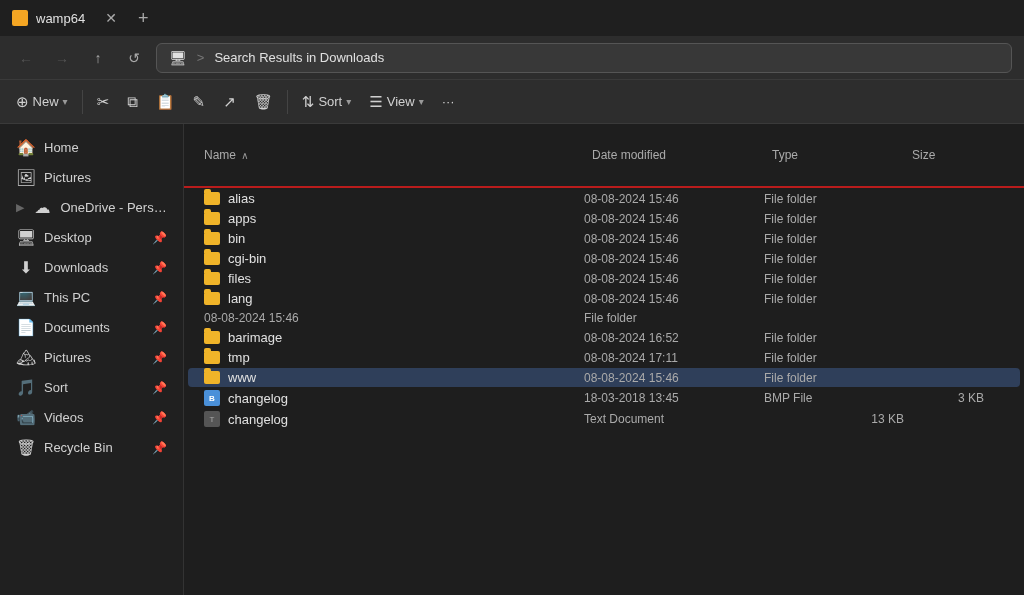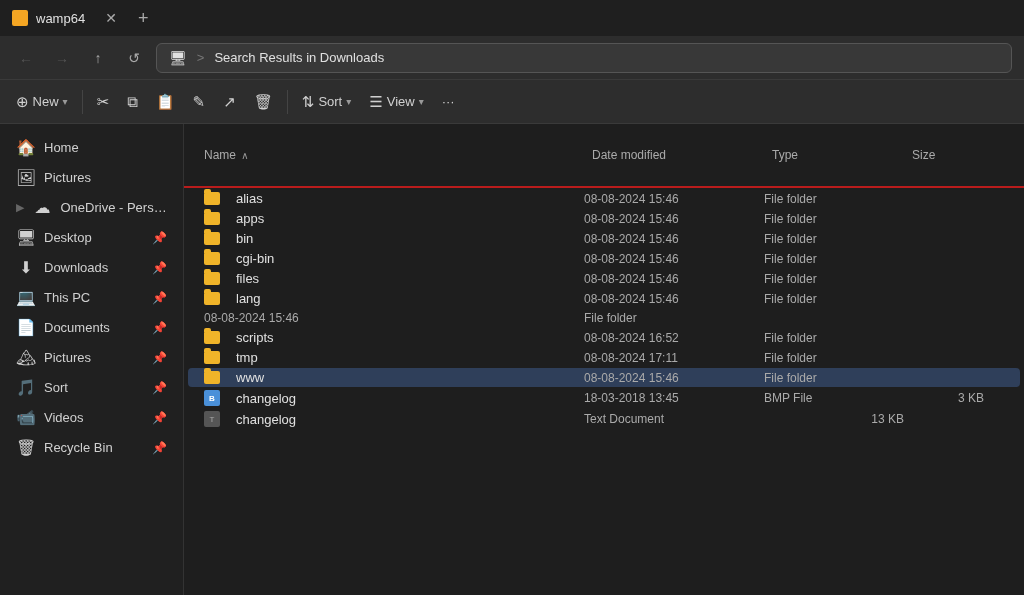--- a/index.html
+++ b/index.html
@@ -189,21 +189,21 @@
       padding: 2px 16px;
       align-items: center;
       cursor: pointer;
       border-radius: 4px;
       margin: 1px 4px;
     }
     .file-row.selected { background: #2f3f5a; }
     .file-name {
       display: flex;
       align-items: center;
-      gap: 16px;
+      gap: 8px;
       color: #e0e0e0;
       font-size: 13px;
     }
     .folder-icon {
       width: 16px;
       height: 13px;
       background: #f0b429;
       border-radius: 2px;
       position: relative;
       flex-shrink: 0;
@@ -467,21 +467,21 @@
   </div>
         <div class="file-row">
     <div class="file-date">08-08-2024 15:46</div>
     <div class="file-type">File folder</div>
     <div class="file-size"></div>
     <div></div>
   </div>
         <div class="file-row">
     <div class="file-name">
       <div class="folder-icon"></div>
-      <span>scripts</span>
+      <span>barimage</span>
     </div>
     <div class="file-date">08-08-2024 16:52</div>
     <div class="file-type">File folder</div>
     <div class="file-size"></div>
     <div></div>
   </div>
         <div class="file-row">
     <div class="file-name">
       <div class="folder-icon"></div>
       <span>tmp</span>

